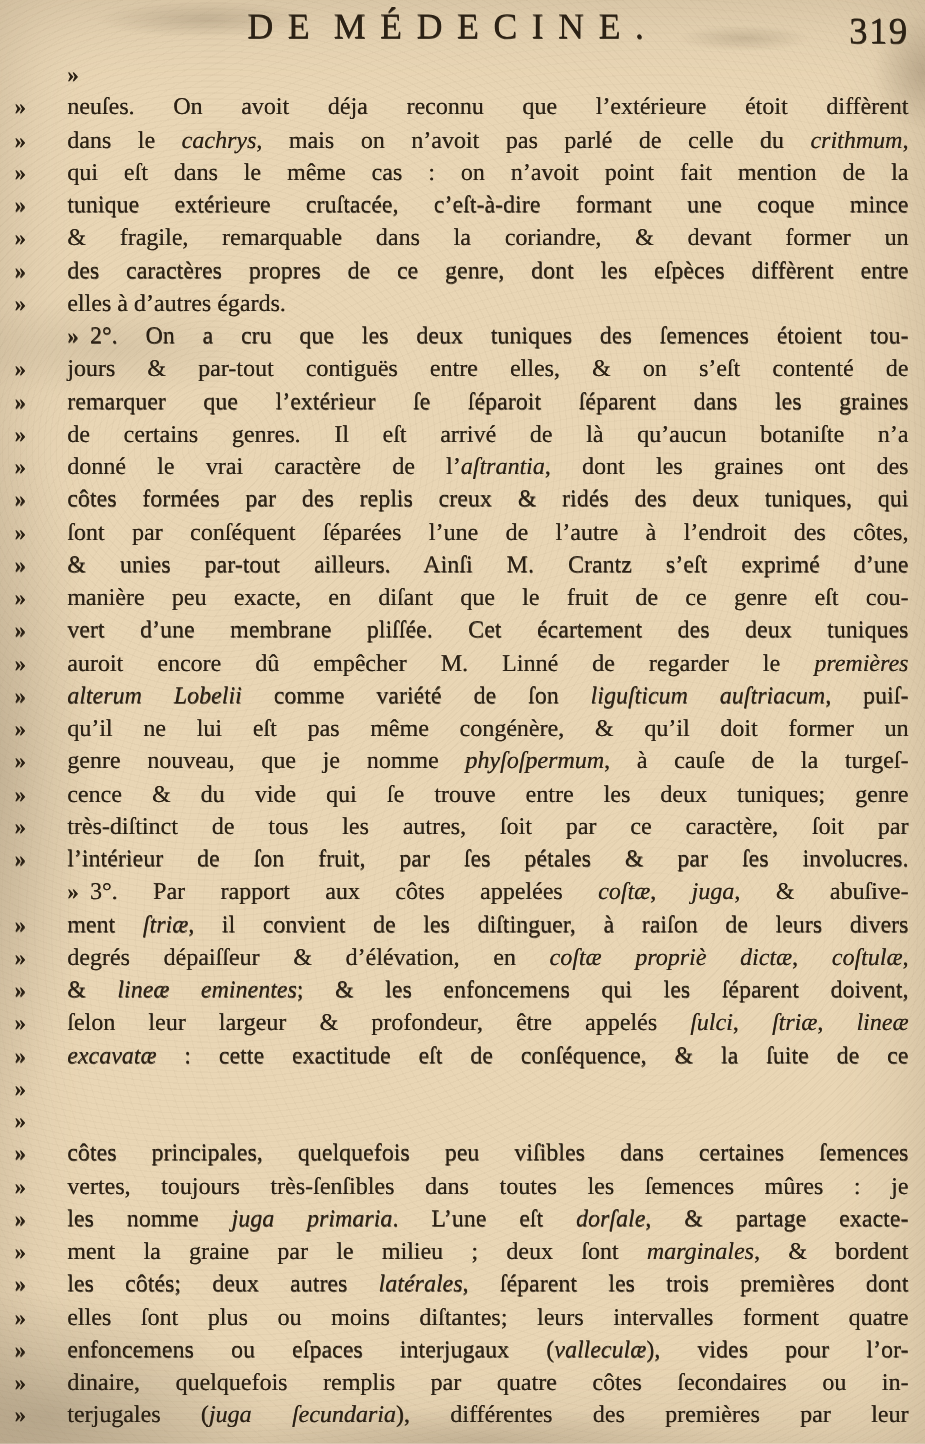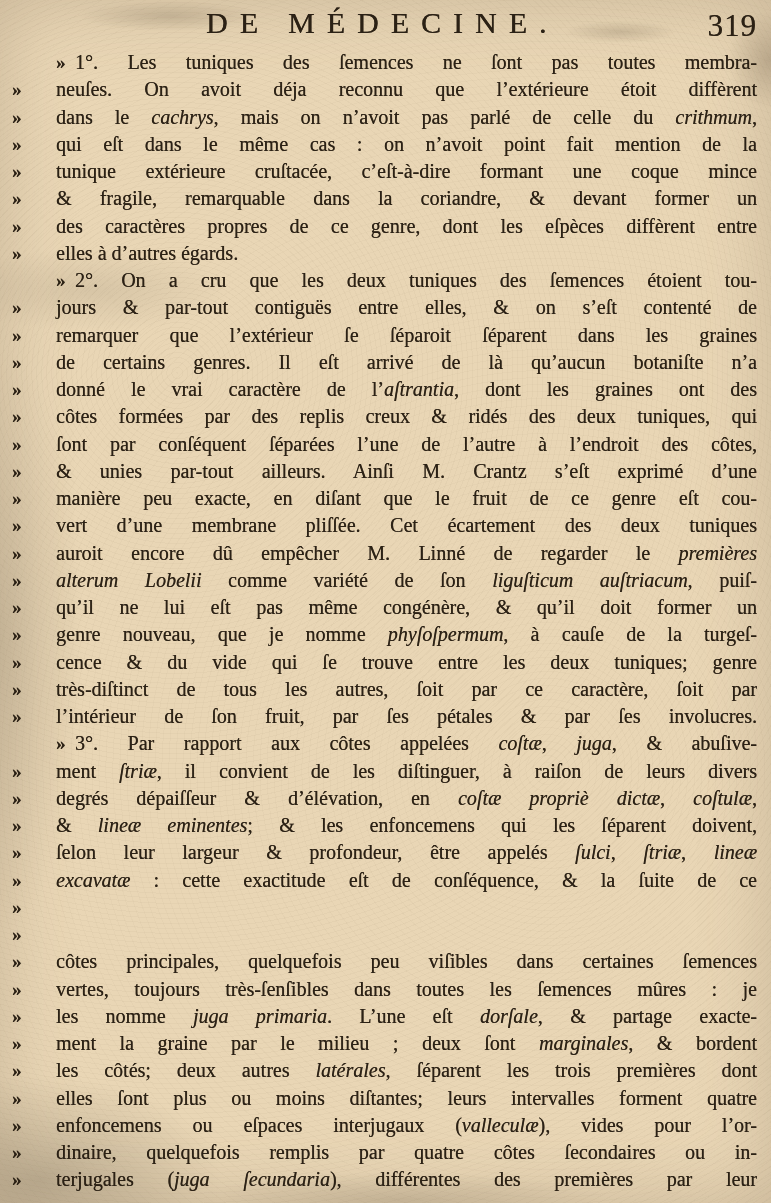--- a/index.html
+++ b/index.html
@@ -25,21 +25,21 @@
     background-image:
       repeating-radial-gradient(circle at 23% 31%, rgba(140,122,94,.055) 0 1px, transparent 1px 5px),
       repeating-radial-gradient(circle at 71% 64%, rgba(140,122,94,.045) 0 1px, transparent 1px 7px);
   }
   .header { position:absolute; top:0; left:0; width:100%; height:52px; }
   .title {
     position:absolute; left:206px; top:6px;
     font-size:30px; letter-spacing:12px; white-space:nowrap;
     text-shadow: 0.3px 0.3px 0.4px rgba(40,30,18,.85);
   }
-  .title .t2 { margin-left:18px; }
+  .title .t2 { margin-left:8px; }
   .title .t2::first-letter { font-size:41px; }
   .page-number {
     position:absolute; right:14px; top:8px;
     font-size:31px; letter-spacing:1px;
     text-shadow: 0.3px 0.3px 0.4px rgba(40,30,18,.8);
   }
   .text { position:absolute; top:49px; left:0; right:0; }
   .line {
     position:relative;
     padding:0 14px 0 56px;
@@ -61,21 +61,21 @@
 </head>
 <body>
 
 <div class="page">
   <div class="texture"></div>
   <div class="header">
     <div class="title"><span>DE</span><span class="t2">MÉDECINE.</span></div>
     <div class="page-number">319</div>
   </div>
   <div class="text">
-      <div class="line indent"><span class="q">»</span><span>1°. Les tuniques des ſemences ne ſont pas toutes membra-</span></div>
+      <div class="line indent"><span class="q">»</span></div>
       <div class="line"><span class="q">»</span><span>neuſes. On avoit déja reconnu que l’extérieure étoit diffèrent</span></div>
       <div class="line"><span class="q">»</span><span>dans le </span><i>cachrys</i><span>, mais on n’avoit pas parlé de celle du </span><i>crithmum</i><span>,</span></div>
       <div class="line"><span class="q">»</span><span>qui eſt dans le même cas : on n’avoit point fait mention de la</span></div>
       <div class="line"><span class="q">»</span><span>tunique extérieure cruſtacée, c’eſt-à-dire formant une coque mince</span></div>
       <div class="line"><span class="q">»</span><span>&amp; fragile, remarquable dans la coriandre, &amp; devant former un</span></div>
       <div class="line"><span class="q">»</span><span>des caractères propres de ce genre, dont les eſpèces diffèrent entre</span></div>
       <div class="line endline"><span class="q">»</span><span>elles à d’autres égards.</span></div>
       <div class="line indent"><span class="q">»</span><span>2°. On a cru que les deux tuniques des ſemences étoient tou-</span></div>
       <div class="line"><span class="q">»</span><span>jours &amp; par-tout contiguës entre elles, &amp; on s’eſt contenté de</span></div>
       <div class="line"><span class="q">»</span><span>remarquer que l’extérieur ſe ſéparoit ſéparent dans les graines</span></div>

